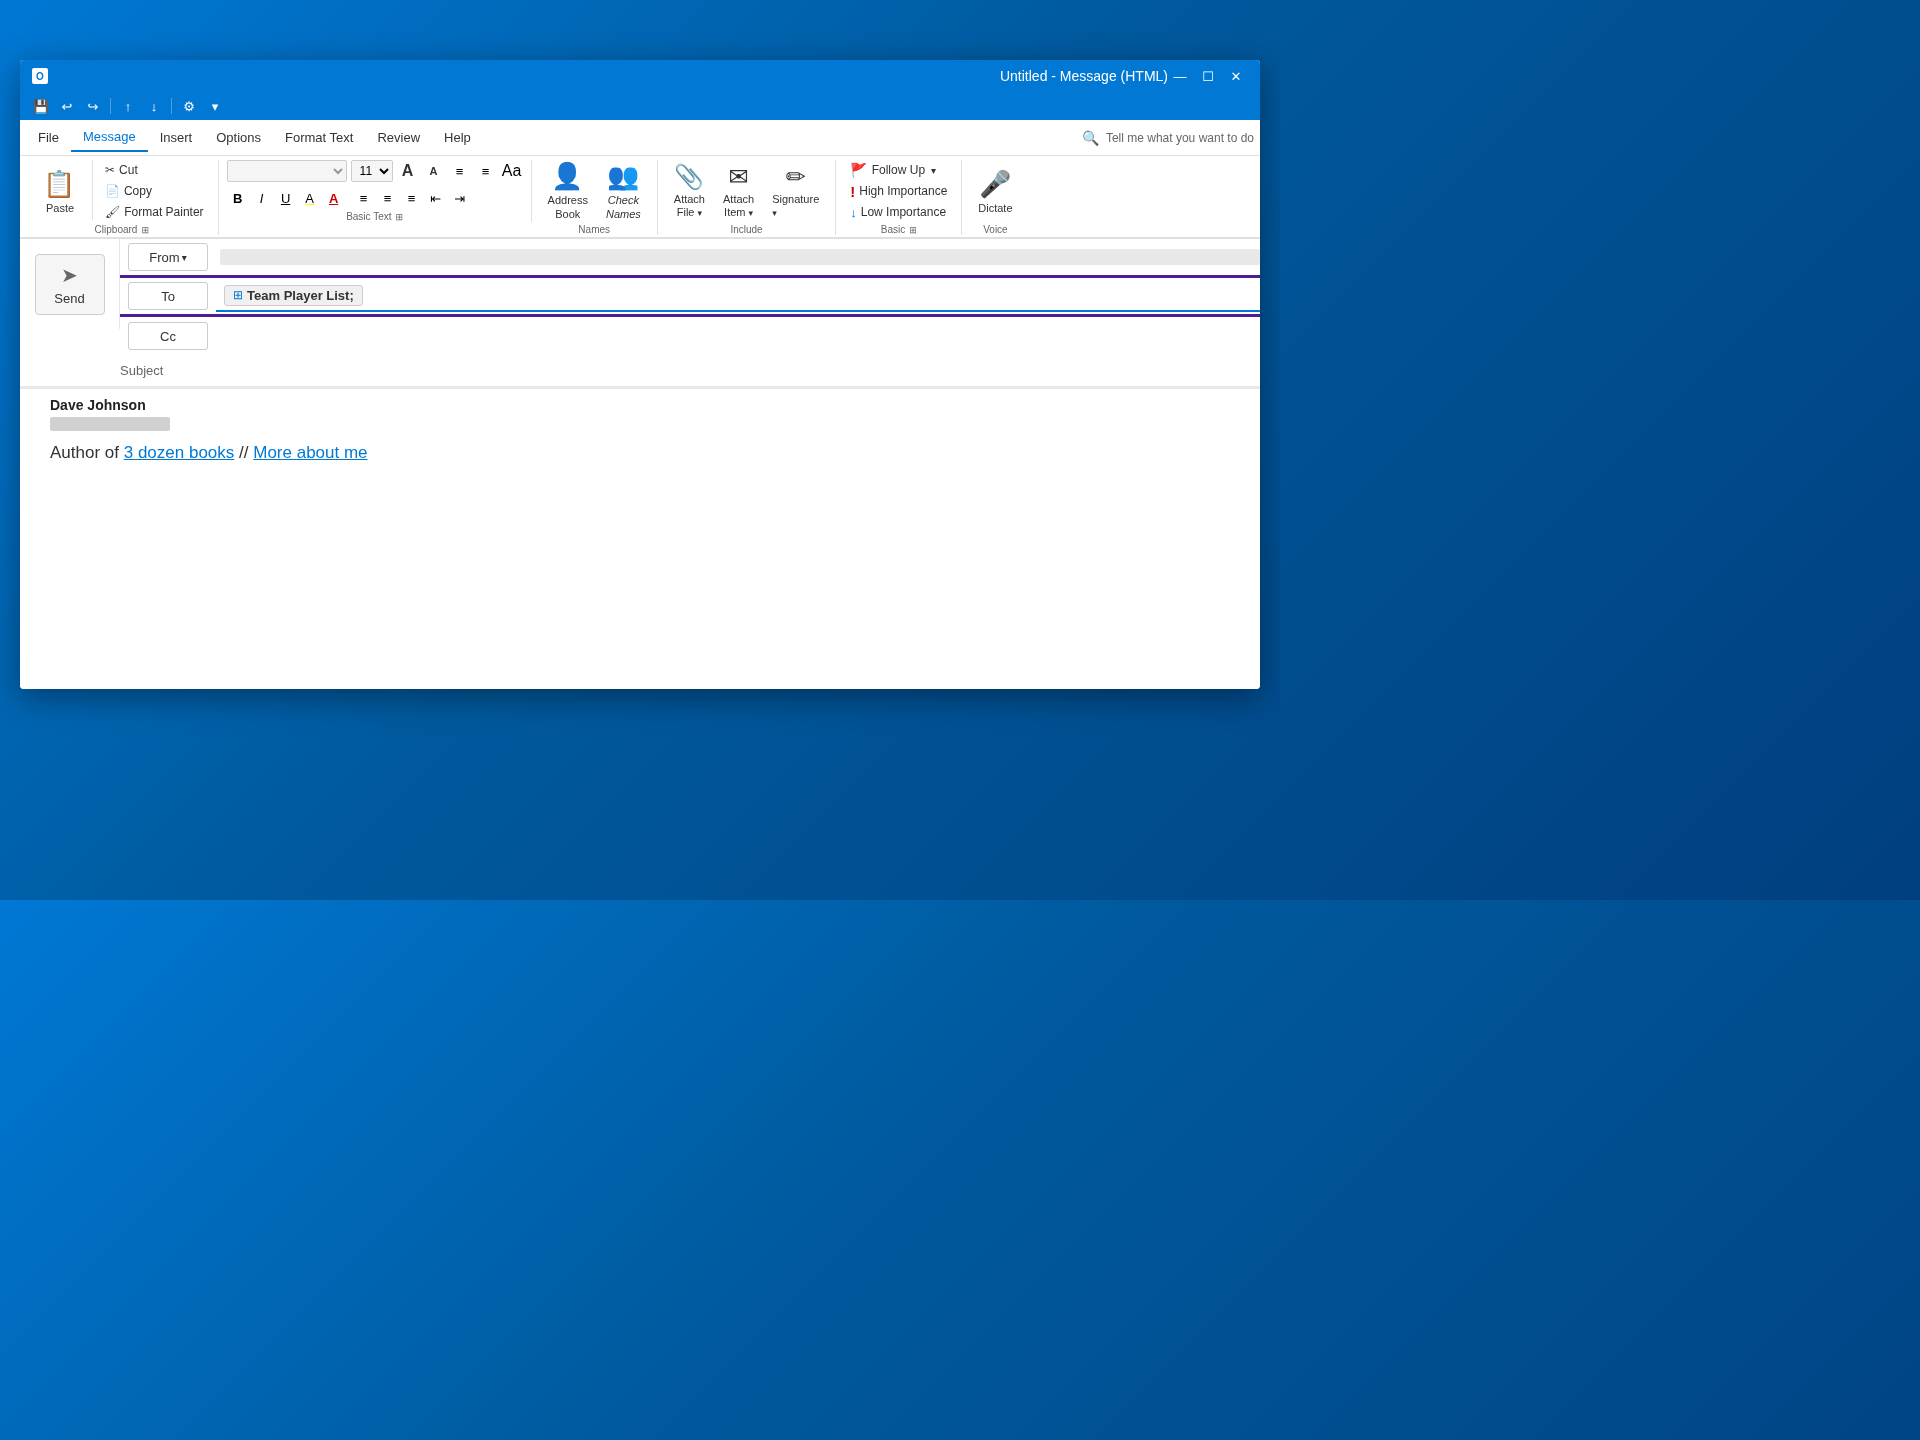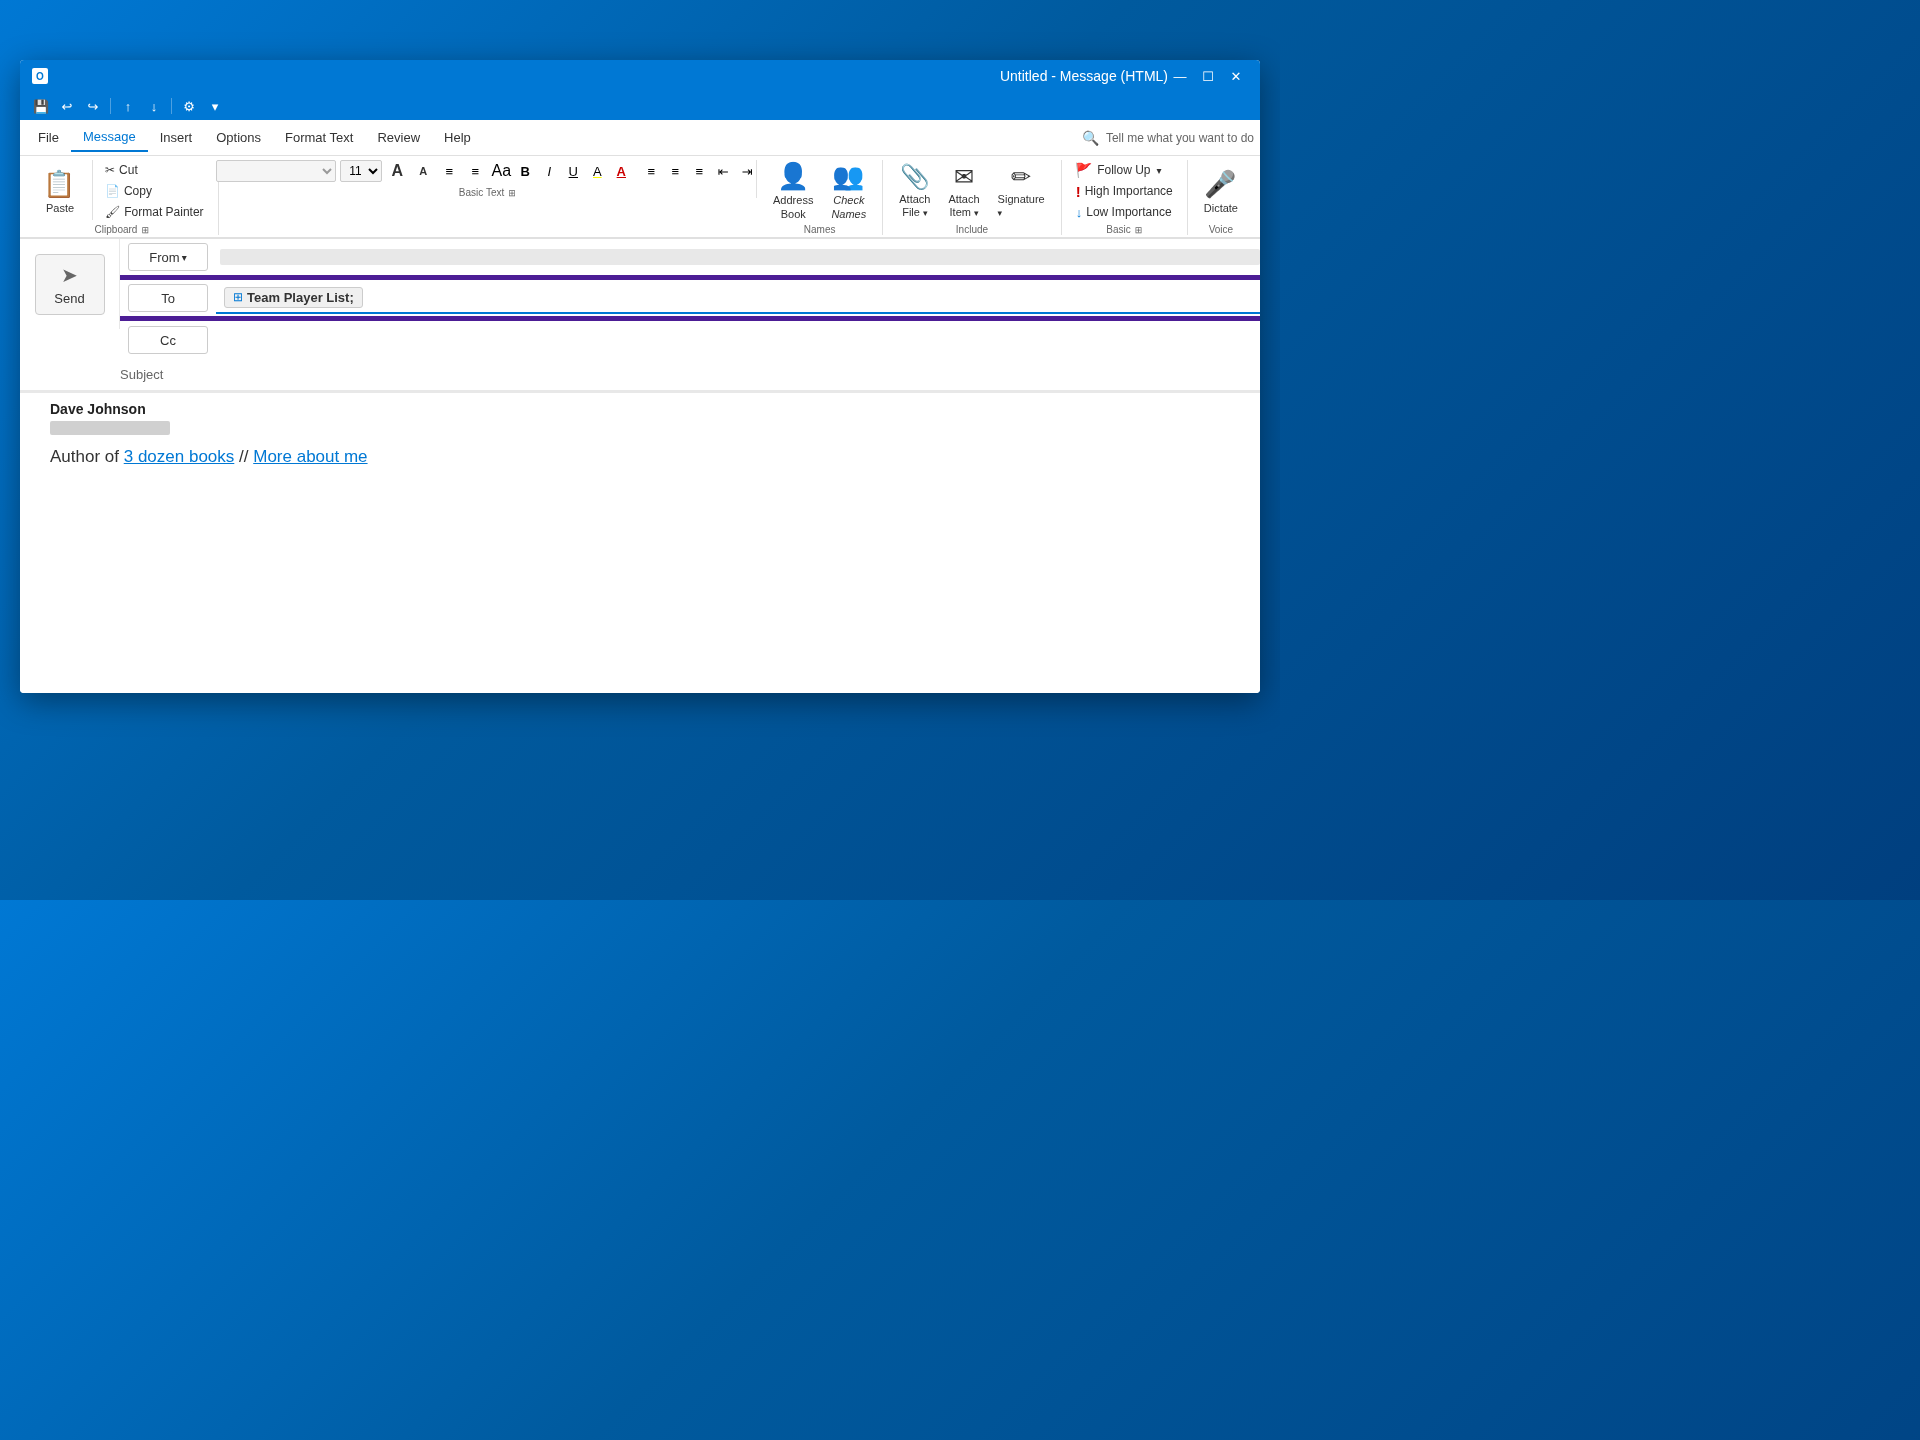--- a/index.html
+++ b/index.html
@@ -209,21 +209,21 @@
 
     
     .email-header {
       background: #fff;
       border-bottom: 2px solid #e8e8e8;
     }
     .email-header-row {
       display: flex;
       align-items: center;
       min-height: 38px;
-      border-bottom: 5px solid #4c1d95;
+      border-bottom: 3px solid #4c1d95;
     }
     .email-header-row:last-child { border-bottom: none; }
 
     .send-btn-area {
       width: 100px;
       display: flex;
       flex-direction: column;
       align-items: center;
       justify-content: center;
       padding: 8px;
@@ -439,21 +439,21 @@
             </button>
           </div>
         </div>
         <div class="ribbon-group-label">
           <span>Clipboard</span>
           <span class="ribbon-group-label-expand">⊞</span>
         </div>
       </div>
 
       <div class="ribbon-group" style="min-width:220px;">
-        <div class="ribbon-group-content" style="flex-direction:row; gap:2px;">
+        <div class="ribbon-group-content" style="flex-direction:column; gap:2px;">
 
           <div class="font-row">
             <select class="font-select">
               <option></option>
             </select>
             <select class="font-size-select">
               <option>11</option>
             </select>
             <button class="fmt-btn" style="font-size:16px;font-weight:bold;color:#333;">A</button>
             <button class="fmt-btn" style="font-size:11px;font-weight:bold;color:#333;">A</button>

